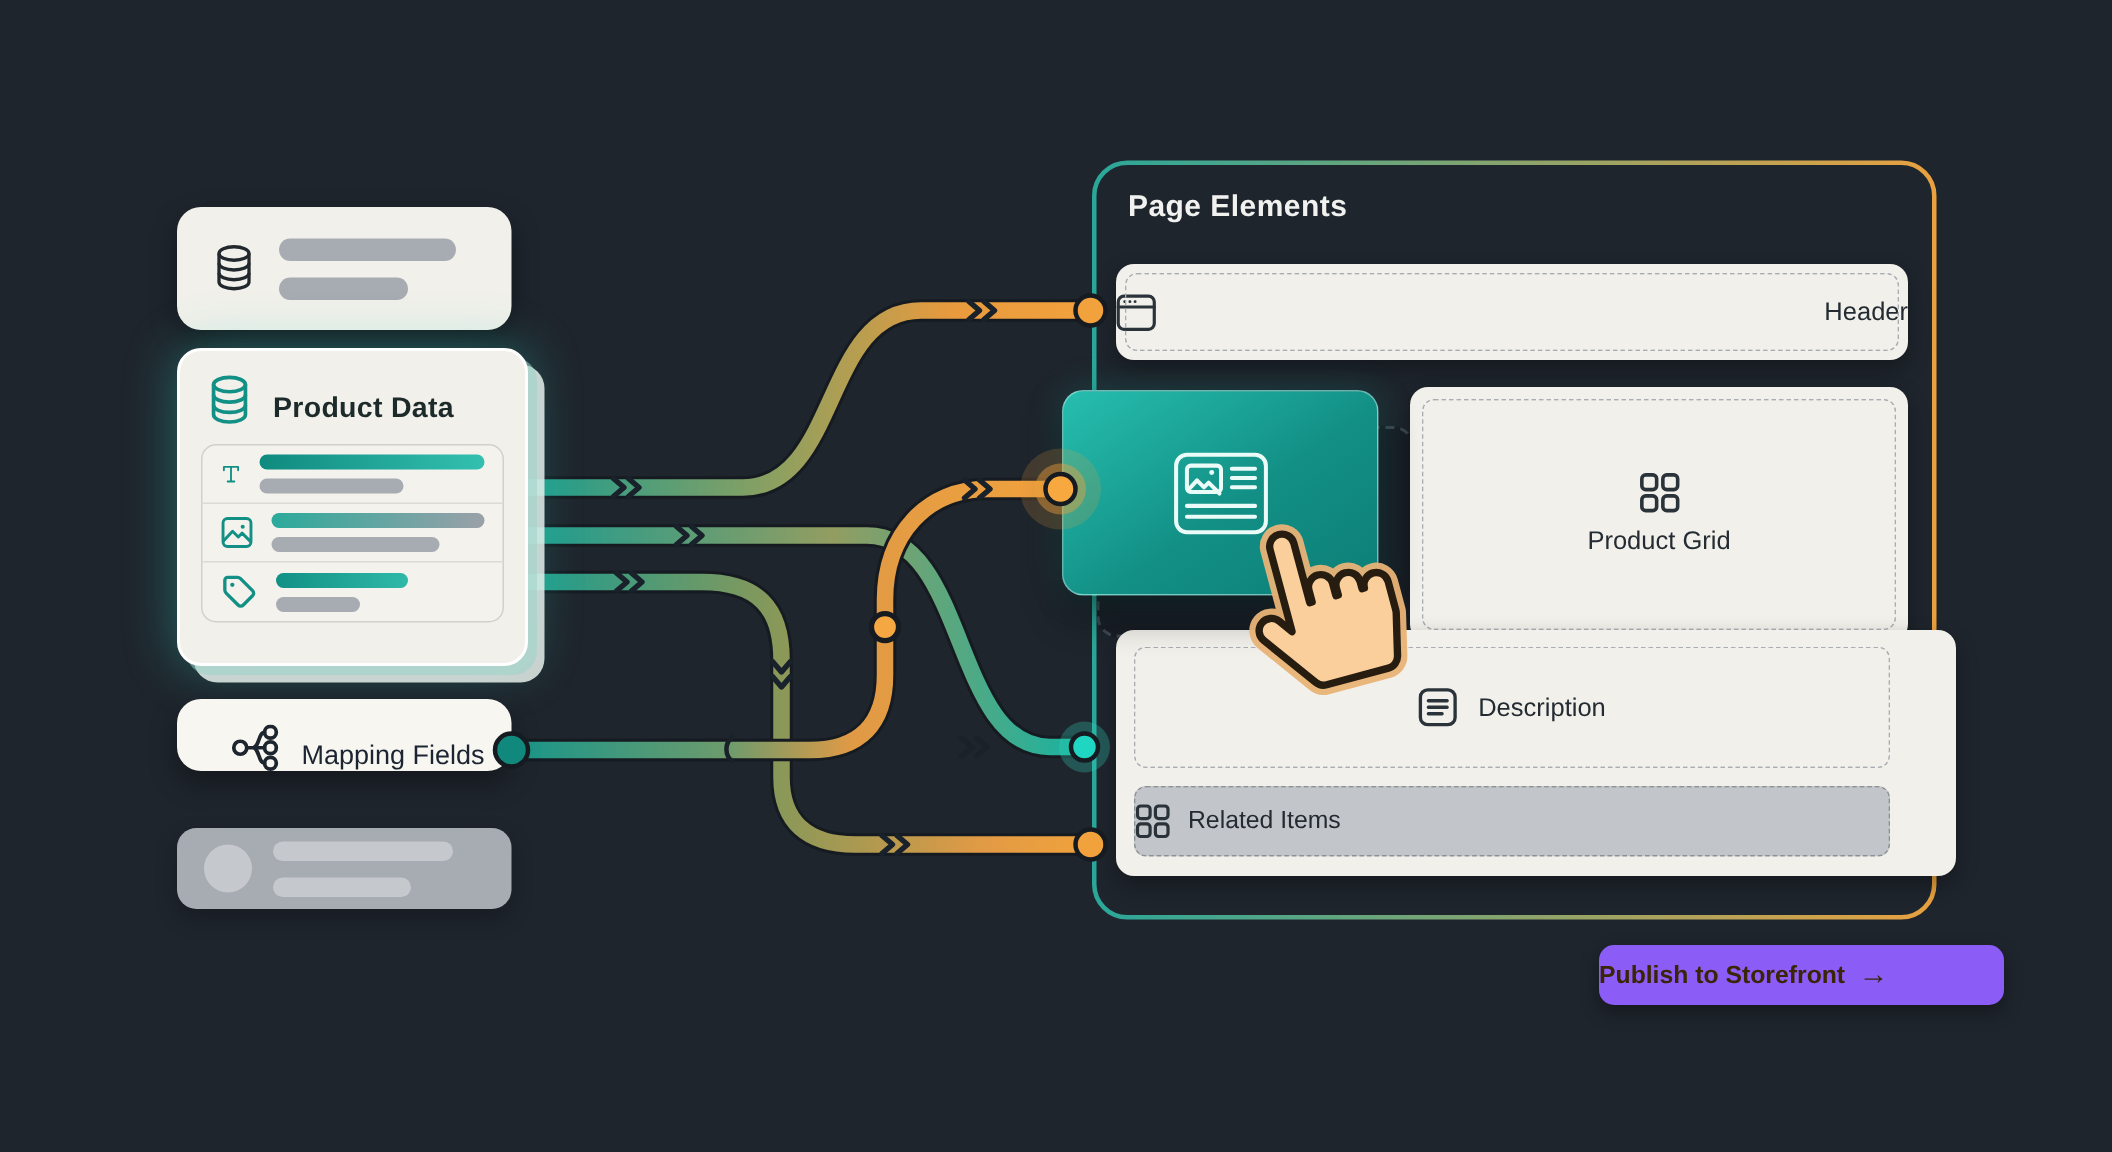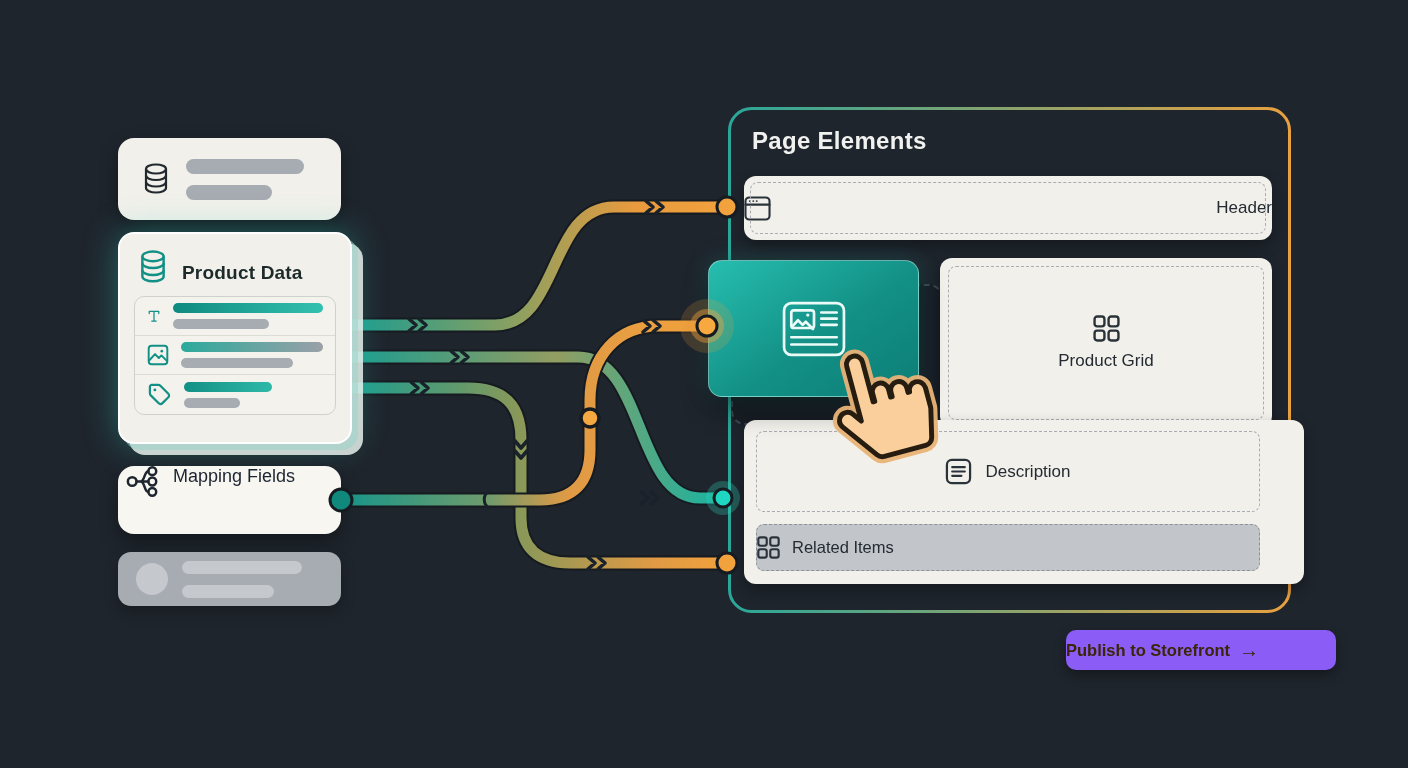--- a/index.html
+++ b/index.html
@@ -20,27 +20,27 @@
   .stack{left:118px;top:232px;width:234px;height:212px;z-index:20;background:var(--card);
     border:2px solid #fff;border-radius:16px;
     box-shadow:6px 6px 0 0 rgba(154,212,201,.55),11px 11px 0 0 rgba(230,240,235,.85),0 0 34px rgba(45,212,191,.38)}
   .stack-head{display:flex;align-items:flex-end;gap:14px;padding:16px 18px 10px 18px}
   .stack-title{font-size:19px;font-weight:700;color:#1C2A2A;letter-spacing:.2px}
   .field-list{margin:2px 14px 0 14px;border:1px solid #CFD2CC;border-radius:10px;background:#F3F2ED;overflow:hidden}
   .field-row{display:flex;align-items:center;gap:12px;padding:7px 12px;height:39px;border-bottom:1px solid #DBDCD6}
   .field-row:last-child{border-bottom:none}
   .fbars{display:flex;flex-direction:column;gap:6px}
   .fbar{height:10px;border-radius:99px}
-  .mapping{left:118px;top:466px;width:223px;height:68px;padding:0 0 0 8px;display:flex;align-items:flex-start;gap:14px;z-index:20;background:#F7F6F1;border-radius:16px}
+  .mapping{left:118px;top:466px;width:223px;height:48px;padding:0 0 0 36px;display:flex;align-items:flex-end;gap:14px;z-index:20;background:#F7F6F1;border-radius:16px}
   .mapping-label{font-size:18px;font-weight:500;color:#1B2430}
   .card-ghost{left:118px;top:552px;width:223px;height:54px;background:var(--muted-bar);border-radius:13px;display:flex;align-items:center;gap:14px;padding-left:18px;z-index:20;box-shadow:0 6px 14px rgba(0,0,0,.25)}
   .ghost-dot{width:32px;height:32px;border-radius:50%;background:var(--light-bar)}
   .ghost-bars .skel-bar{background:var(--light-bar)}
   
-  .panel-title{left:752px;top:127px;font-size:24px;font-weight:700;color:var(--panel-ink);letter-spacing:.3px;z-index:20}
+  .panel-title{left:752px;top:127px;font-size:20px;font-weight:700;color:var(--panel-ink);letter-spacing:.3px;z-index:20}
   .pe-card{background:var(--card);border-radius:12px;box-shadow:0 6px 14px rgba(0,0,0,.32);z-index:20}
   .dashed-inner{position:absolute;inset:6px;border:1.5px dashed #A9ADB3;border-radius:8px;pointer-events:none}
   .pe-header{left:744px;top:176px;width:528px;height:64px;display:flex;align-items:center;justify-content:space-between;gap:13px}
   .pe-label{font-size:17px;font-weight:500;color:var(--card-ink)}
   .pe-grid{left:940px;top:258px;width:332px;height:170px;display:flex;flex-direction:column;align-items:center;justify-content:center;gap:9px}
   .pe-bottom{left:744px;top:420px;width:560px;height:164px}
   .desc-zone{position:absolute;left:12px;top:11px;width:504px;height:81px;border:1.5px dashed #A9ADB3;border-radius:8px;display:flex;align-items:center;justify-content:center;gap:13px}
   .related-bar{position:absolute;left:12px;top:104px;width:504px;height:47px;background:#C2C5C9;border:1.5px dashed #8C9097;border-radius:8px;display:flex;align-items:center;justify-content:flex-start;gap:12px}
   .drop-slot{left:731px;top:284px;width:212px;height:141px;border:2px dashed #3E4954;border-radius:14px;background:rgba(8,12,16,.22);z-index:19}
   .drag-card{left:708px;top:260px;width:211px;height:137px;border-radius:14px;z-index:21;

